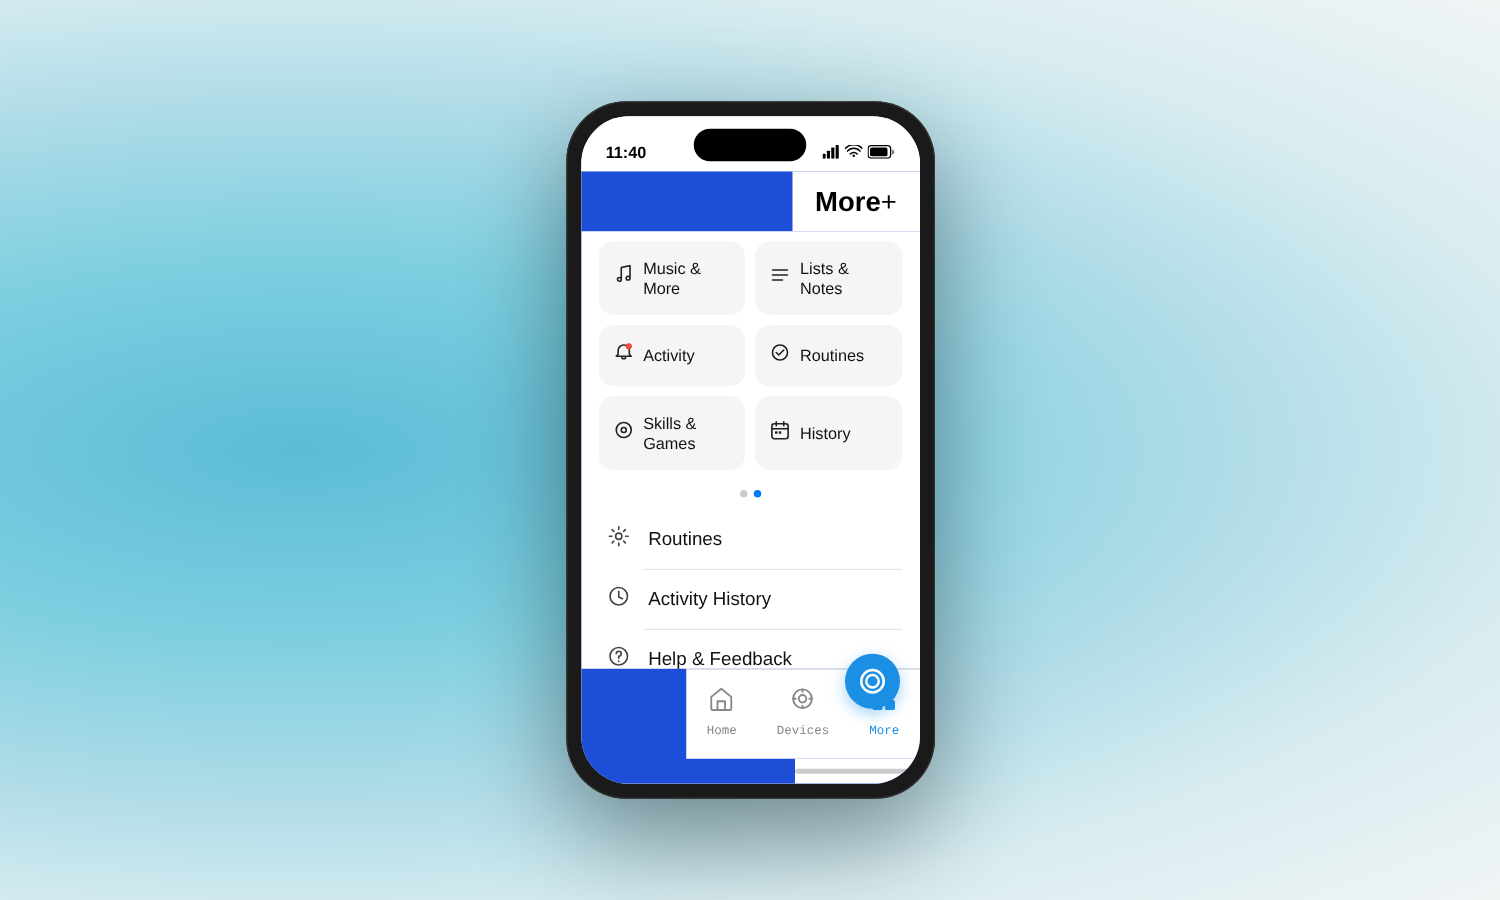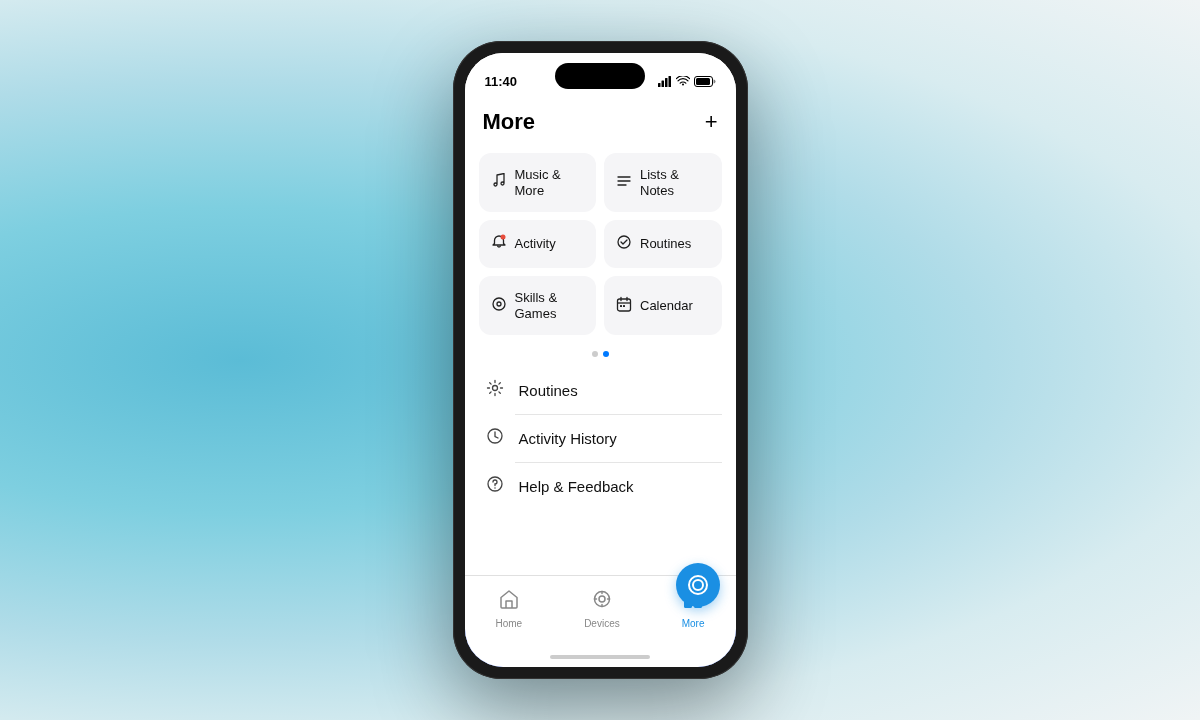--- a/index.html
+++ b/index.html
@@ -10,21 +10,21 @@
       overflow: hidden;
       font-family: -apple-system, BlinkMacSystemFont, 'Segoe UI', sans-serif;
       background: radial-gradient(ellipse at 20% 50%, #5bbcd6 0%, #7ecfe0 30%, #b0dce8 55%, #d8ecf0 75%, #f0f4f5 100%);
       display: flex;
       align-items: center;
       justify-content: center;
     }
 
     .phone-frame {
       width: 295px;
-      height: 638px;
+      height: 558px;
       background: #1a1a1a;
       border-radius: 48px;
       position: relative;
       box-shadow: 0 30px 80px rgba(0,0,0,0.4), inset 0 0 0 1px #333;
       padding: 12px;
     }
 
     .phone-screen {
       width: 100%;
       height: 100%;
@@ -71,20 +71,21 @@
       border-radius: 20px;
     }
 
     
     .app-content {
       flex: 1;
       overflow: hidden;
       display: flex;
       flex-direction: column;
       background: #1d4ed8;
+      align-items: flex-end;
     }
 
     
     .app-header {
       background: #fff;
       padding: 12px 18px 10px;
       display: flex;
       align-items: center;
       justify-content: space-between;
       flex-shrink: 0;
@@ -243,20 +244,21 @@
       flex-shrink: 0;
     }
 
     .nav-item {
       display: flex;
       flex-direction: column;
       align-items: center;
       gap: 3px;
       cursor: pointer;
       padding: 4px 16px;
+      font-family: Liberation Mono, monospace;
     }
 
     .nav-icon {
       font-size: 20px;
       color: #888;
     }
 
     .nav-icon.active {
       color: #1a8fe3;
     }
@@ -392,21 +394,21 @@
           <div class="grid-item">
             <span class="grid-item-icon">
               <svg width="16" height="16" viewBox="0 0 16 16" fill="none">
                 <rect x="1.5" y="3" width="13" height="12" rx="2" stroke="#222" stroke-width="1.3"></rect>
                 <path d="M1.5 7h13" stroke="#222" stroke-width="1.3"></path>
                 <path d="M5 1.5v3M11 1.5v3" stroke="#222" stroke-width="1.3" stroke-linecap="round"></path>
                 <rect x="4" y="9" width="2" height="2" rx="0.5" fill="#222"></rect>
                 <rect x="7" y="9" width="2" height="2" rx="0.5" fill="#222"></rect>
               </svg>
             </span>
-            <span class="grid-item-label">Calendar</span>
+            <span class="grid-item-label">History</span>
           </div>
         </div>
 
         <div class="dots-indicator">
           <div class="dot"></div>
           <div class="dot active"></div>
         </div>
 
         <div class="list-section">
 

